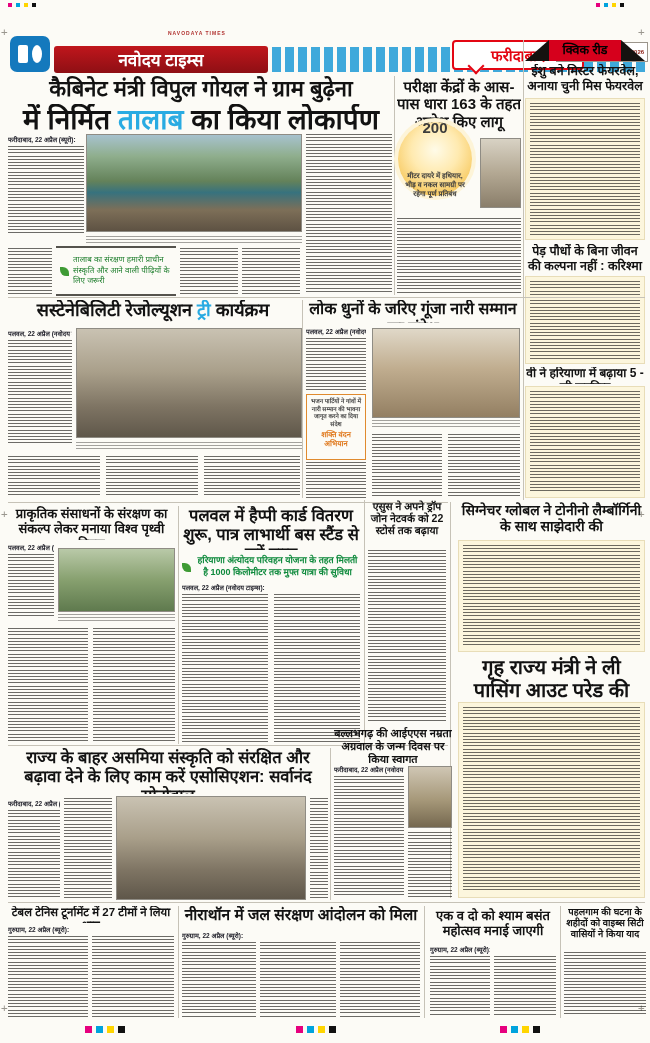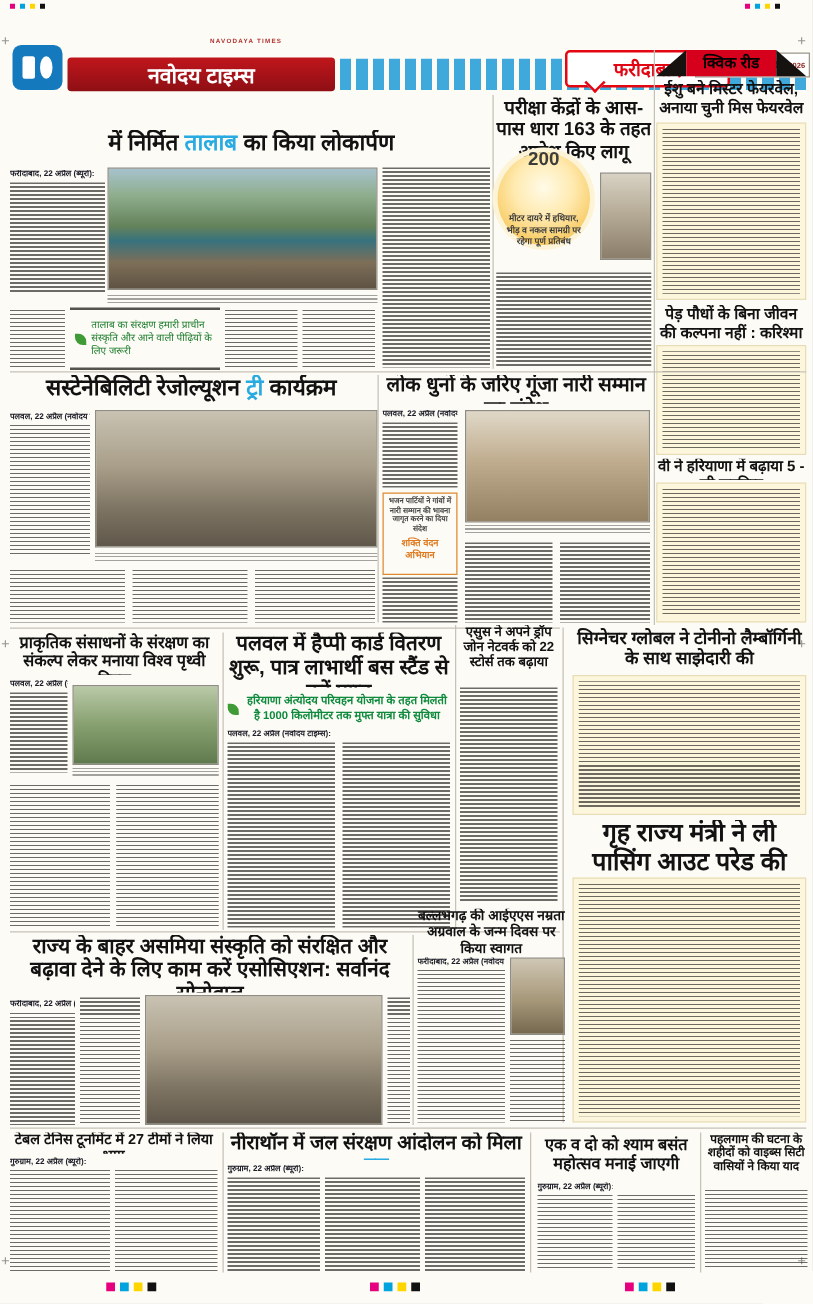--- a/index.html
+++ b/index.html
@@ -105,21 +105,22 @@
   <div class="abs badge" style="left:452px;top:40px;width:128px;height:26px;">फरीदाबाद</div>
   <div class="abs badge-ptr" style="left:470px;top:60px;"></div>
   <div class="abs datebox" style="left:556px;top:42px;width:90px;height:18px;">फरीदाबाद • वीरवार • 23 अप्रैल, 2026</div>
 
   <div class="abs" style="left:525px;top:40px;width:120px;height:21px;">
     <div class="abs tri-l" style="left:0;top:0;"></div>
     <div class="abs qr-red" style="left:24px;top:0;width:72px;height:21px;">क्विक रीड</div>
     <div class="abs tri-r" style="left:96px;top:0;"></div>
   </div>
 
-  <div class="abs hl" style="left:8px;top:104px;width:386px;height:28px;font-size:18px;"><span>में निर्मित </span><span class="cyan">तालाब</span><span> का किया लोकार्पण</span></div>
+  <div class="abs hl" style="left:8px;top:76px;width:386px;height:27px;font-size:22px;">कैबिनेट मंत्री विपुल गोयल ने ग्राम बुढ़ेना</div>
+  <div class="abs hl" style="left:8px;top:104px;width:386px;height:28px;font-size:28px;"><span>में निर्मित </span><span class="cyan">तालाब</span><span> का किया लोकार्पण</span></div>
   <span class="abs dl" style="left:8px;top:136px;width:76px;">फरीदाबाद, 22 अप्रैल (ब्यूरो):</span>
   <div class="abs tx" style="left:8px;top:146px;width:76px;height:88px;"></div>
   <div class="abs photo ph-pond" style="left:86px;top:134px;width:216px;height:98px;"></div>
   <div class="abs cap" style="left:86px;top:236px;width:216px;height:7px;"></div>
   <div class="abs tx" style="left:306px;top:134px;width:86px;height:160px;"></div>
   <div class="abs tx" style="left:8px;top:248px;width:44px;height:46px;"></div>
   <div class="abs quote" style="left:56px;top:246px;width:120px;height:50px;">
     <span class="leaf"></span>
     <span class="q">तालाब का संरक्षण हमारी प्राचीन संस्कृति और आने वाली पीढ़ियों के लिए जरूरी</span>
   </div>

